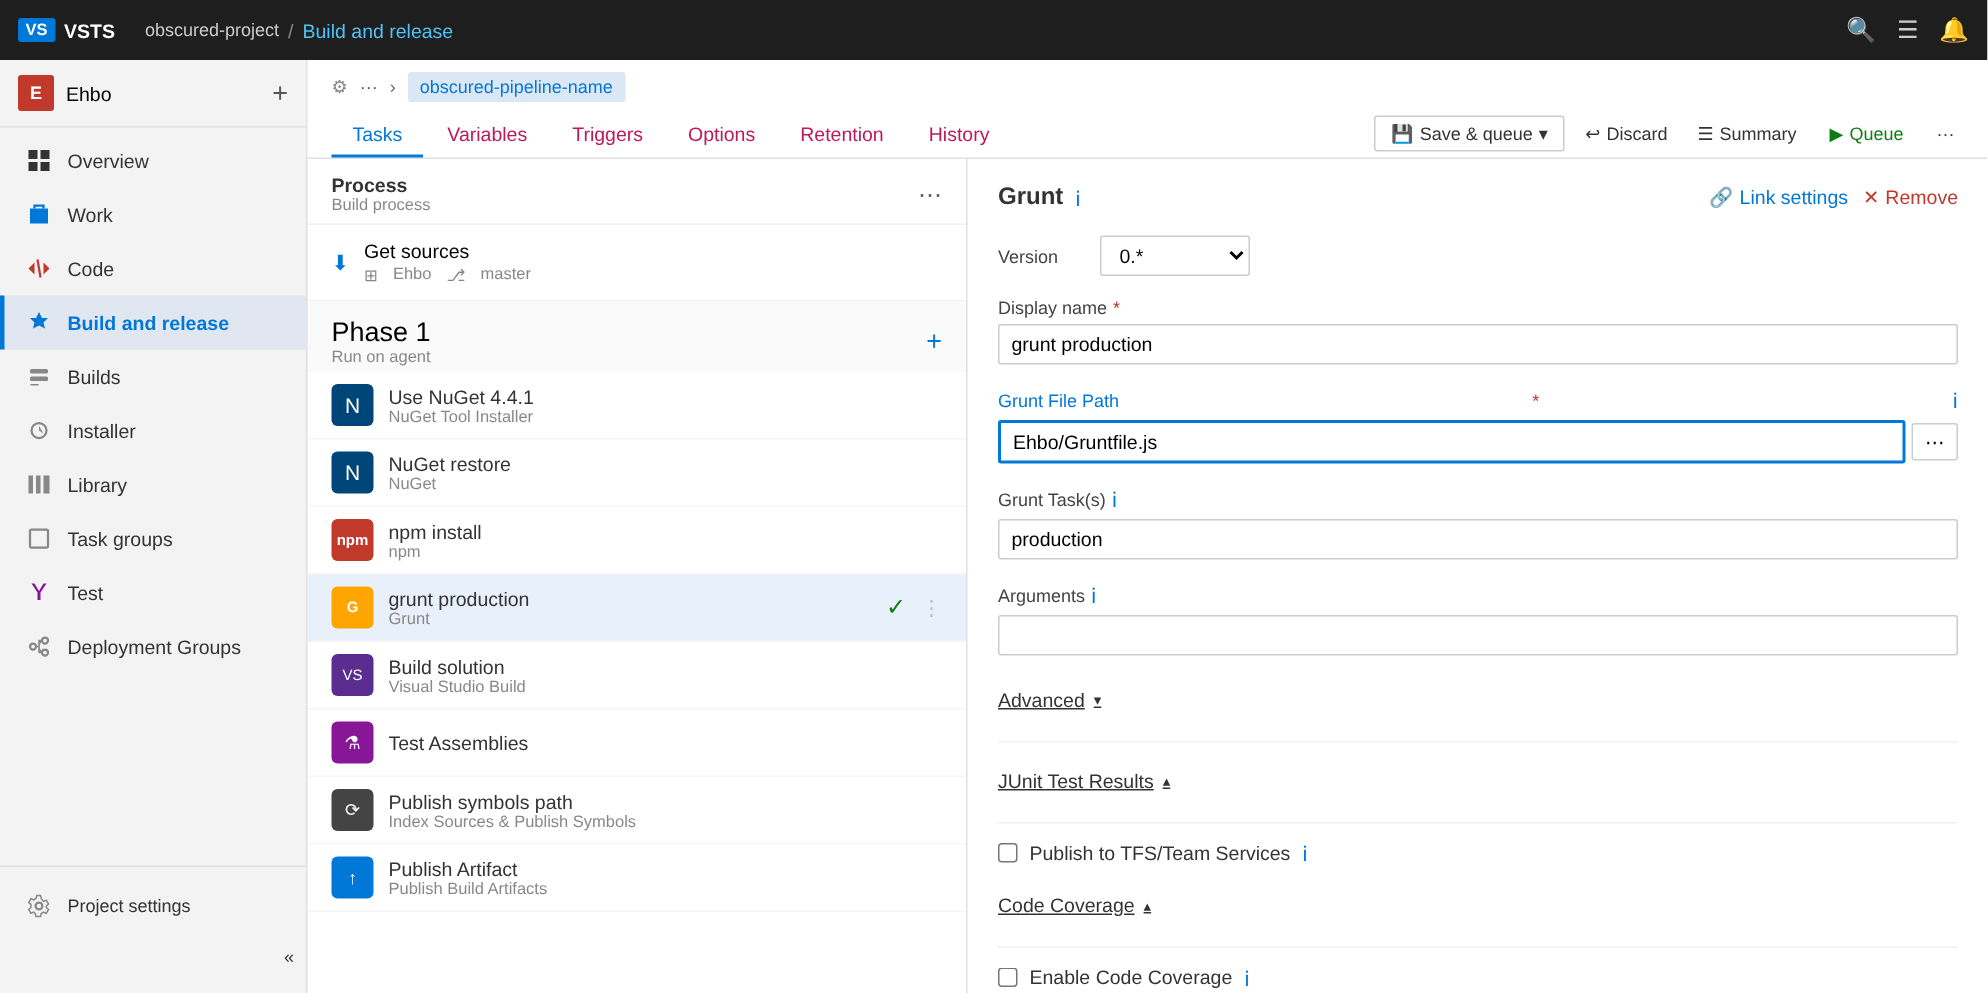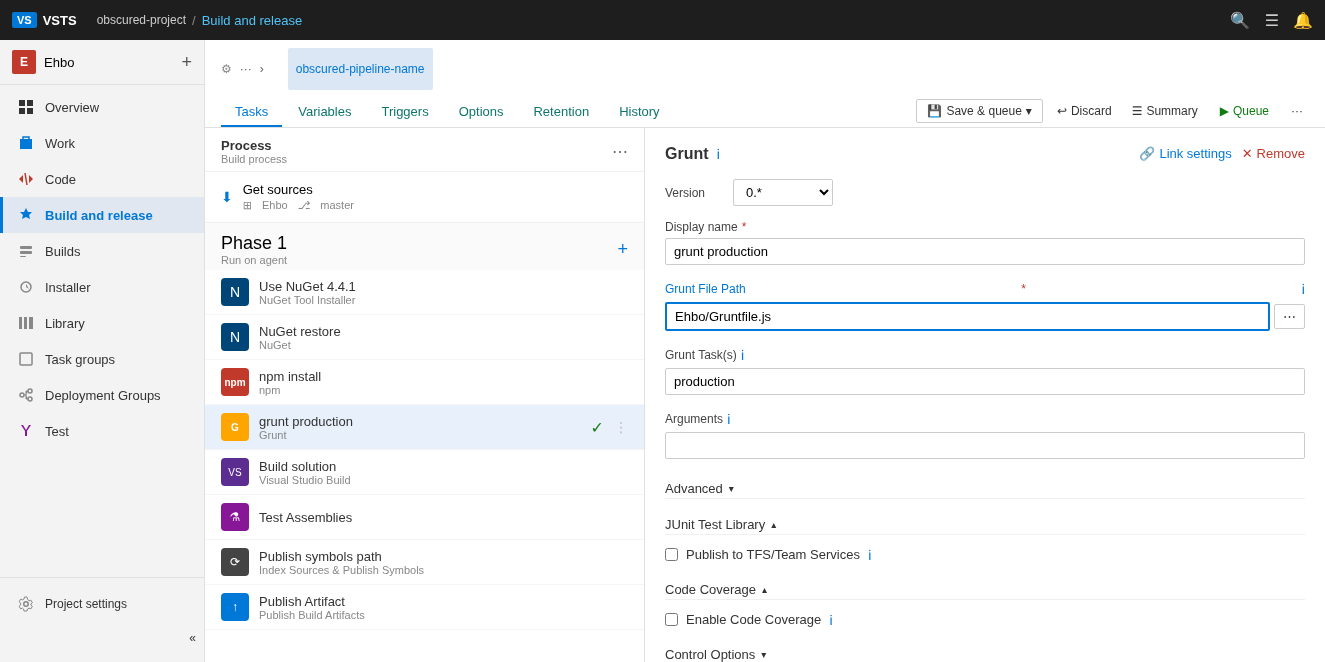--- a/index.html
+++ b/index.html
@@ -142,35 +142,34 @@
       align-items: center;
       gap: 8px;
       margin-bottom: 8px;
       font-size: 12px;
       color: #666;
     }
     .sub-header-top .dots { cursor: pointer; color: #555; }
     .sub-header-name {
       background: #dce7f5;
       color: #0078d7;
-      padding: 14px 8px;
+      padding: 3px 8px;
       border-radius: 2px;
       font-size: 12px;
-      margin-left: 16px;
     }
 
     .tabs-bar {
       display: flex;
       align-items: center;
       gap: 0;
     }
     .tab-item {
       padding: 6px 14px;
       cursor: pointer;
-      color: #0f766e;
+      color: #be185d;
       font-size: 13px;
       border-bottom: 2px solid transparent;
       margin-right: 2px;
     }
     .tab-item.active {
       color: #0078d7;
       border-bottom: 2px solid #0078d7;
       font-weight: 500;
     }
     .tabs-spacer { flex: 1; }
@@ -388,27 +387,28 @@
       padding: 4px 8px;
       cursor: pointer;
       border-radius: 2px;
       font-size: 13px;
     }
 
     .section-collapse {
       display: flex;
       align-items: center;
       gap: 6px;
-      padding: 8px 0 2px;
+      padding: 8px 0 20px;
       cursor: pointer;
       color: #333;
       font-size: 13px;
       font-weight: 500;
       border-bottom: 1px solid #f0f0f0;
       margin-bottom: 10px;
+      text-decoration: underline;
     }
 
     .checkbox-row {
       display: flex;
       align-items: center;
       gap: 8px;
       margin-bottom: 10px;
       font-size: 13px;
       color: #333;
     }
@@ -528,36 +528,36 @@
         <span class="nav-icon">
           <svg viewBox="0 0 16 16" fill="#888">
               <rect x="2" y="2" width="12" height="12" rx="1" fill="none" stroke="#888" stroke-width="1.5"></rect>
               <path d="M5 8h6M8 5v6"></path>
             </svg>
         </span>
         <span>Task groups</span>
       </div>
       <div class="nav-item">
         <span class="nav-icon">
+          <svg viewBox="0 0 16 16" fill="#881798">
+              <path d="M3 2h2l3 5 3-5h2l-4 6v5H7V8z"></path>
+            </svg>
+        </span>
+        <span>Test</span>
+      </div>
+      <div class="nav-item">
+        <span class="nav-icon">
           <svg viewBox="0 0 16 16" fill="#888">
               <circle cx="4" cy="8" r="2" fill="none" stroke="#888" stroke-width="1.5"></circle>
               <circle cx="12" cy="4" r="2" fill="none" stroke="#888" stroke-width="1.5"></circle>
               <circle cx="12" cy="12" r="2" fill="none" stroke="#888" stroke-width="1.5"></circle>
               <path d="M6 8h2M8 8V4h2M8 8v4h2" stroke="#888" stroke-width="1"></path>
             </svg>
         </span>
         <span>Deployment Groups</span>
-      </div>
-      <div class="nav-item">
-        <span class="nav-icon">
-          <svg viewBox="0 0 16 16" fill="#881798">
-              <path d="M3 2h2l3 5 3-5h2l-4 6v5H7V8z"></path>
-            </svg>
-        </span>
-        <span>Test</span>
       </div>
     </div>
 
     <div class="sidebar-bottom">
       <div class="nav-item">
         <span class="nav-icon">
           <svg viewBox="0 0 16 16" fill="#888">
               <path d="M8 5a3 3 0 100 6A3 3 0 008 5zm0 1.5a1.5 1.5 0 110 3 1.5 1.5 0 010-3z"></path>
               <path d="M6.5 1l-.5 2-1.5.87-1.87-.75-1.5 2.6 1.5 1.25V9l-1.5 1.25 1.5 2.6 1.87-.75L5.5 13l.5 2h3l.5-2 1.5-.87 1.87.75 1.5-2.6-1.5-1.25V8l1.5-1.25-1.5-2.6-1.87.75L9.5 3l-.5-2z" fill="none" stroke="#888" stroke-width="1"></path>
             </svg>
@@ -773,21 +773,21 @@
           </div>
           <input class="form-input" type="text" value="" style="">
         </div>
 
         <div class="section-collapse">
           <span>Advanced</span>
           <span class="chevron">▾</span>
         </div>
 
         <div class="section-collapse">
-          <span>JUnit Test Library</span>
+          <span>JUnit Test Results</span>
           <span class="chevron">▴</span>
         </div>
         <div class="checkbox-row">
           <input type="checkbox" style="">
           <span>Publish to TFS/Team Services</span>
           <span class="info-icon">ℹ</span>
         </div>
 
         <div class="section-collapse">
           <span>Code Coverage</span>

